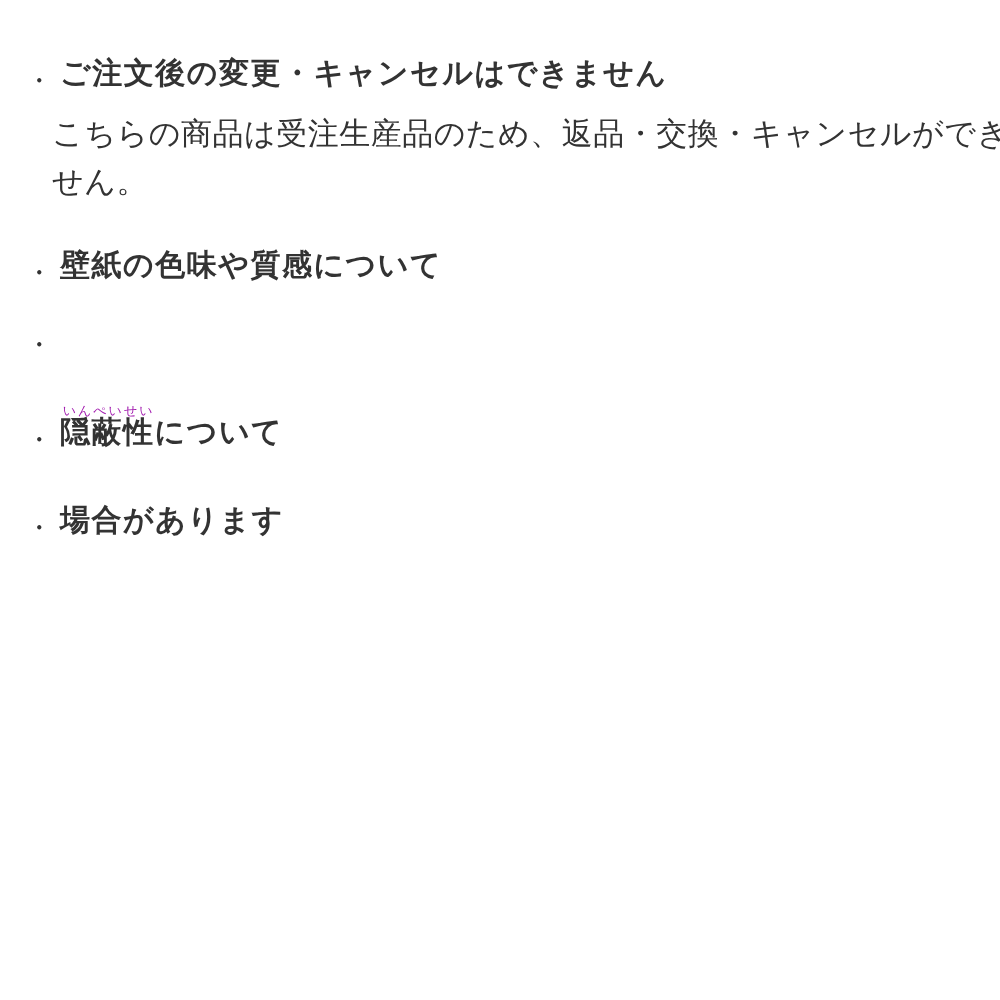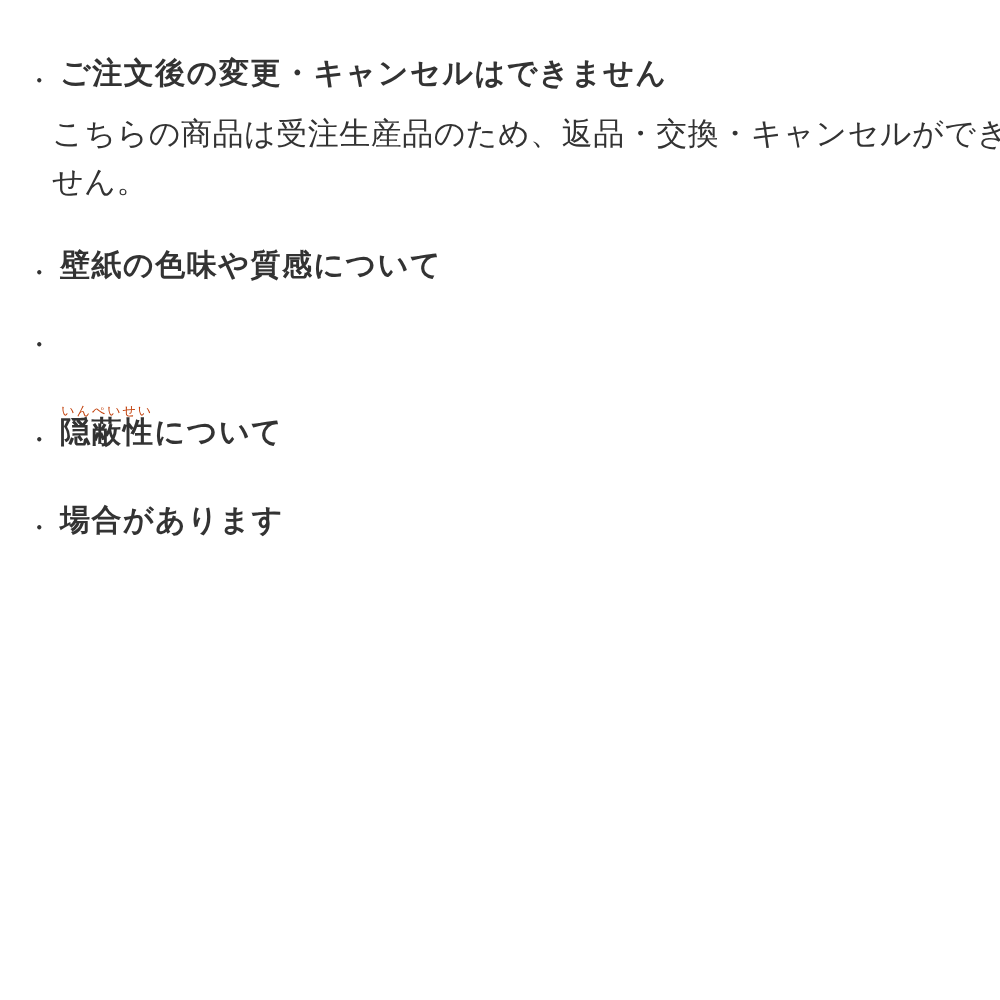--- a/index.html
+++ b/index.html
@@ -39,22 +39,22 @@
     font-weight: 700;
     line-height: 42px;
     letter-spacing: 1.5px;
     color: #333333;
     white-space: nowrap;
   }
   ruby rt {
     font-size: 13px;
     font-weight: 400;
     letter-spacing: 2px;
-    color: #c2410c;
-    text-align: center;
+    color: #a21caf;
+    text-align: right;
   }
   .body-text {
     margin: 8px 0 0 0;
     padding-left: 24px;
     font-size: 31px;
     font-weight: 400;
     line-height: 48px;
     letter-spacing: 0.5px;
     color: #333333;
     white-space: nowrap;

